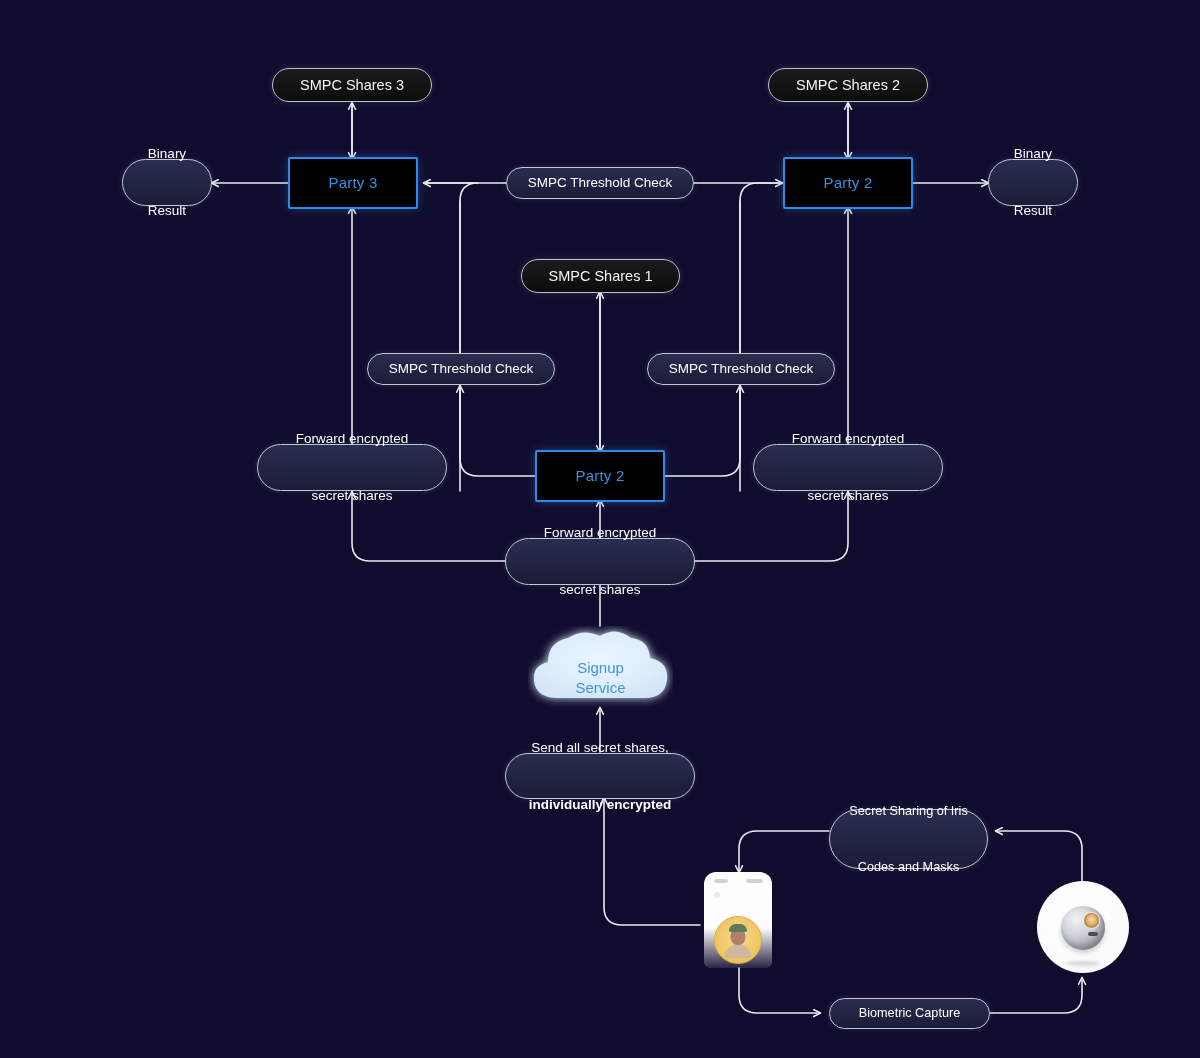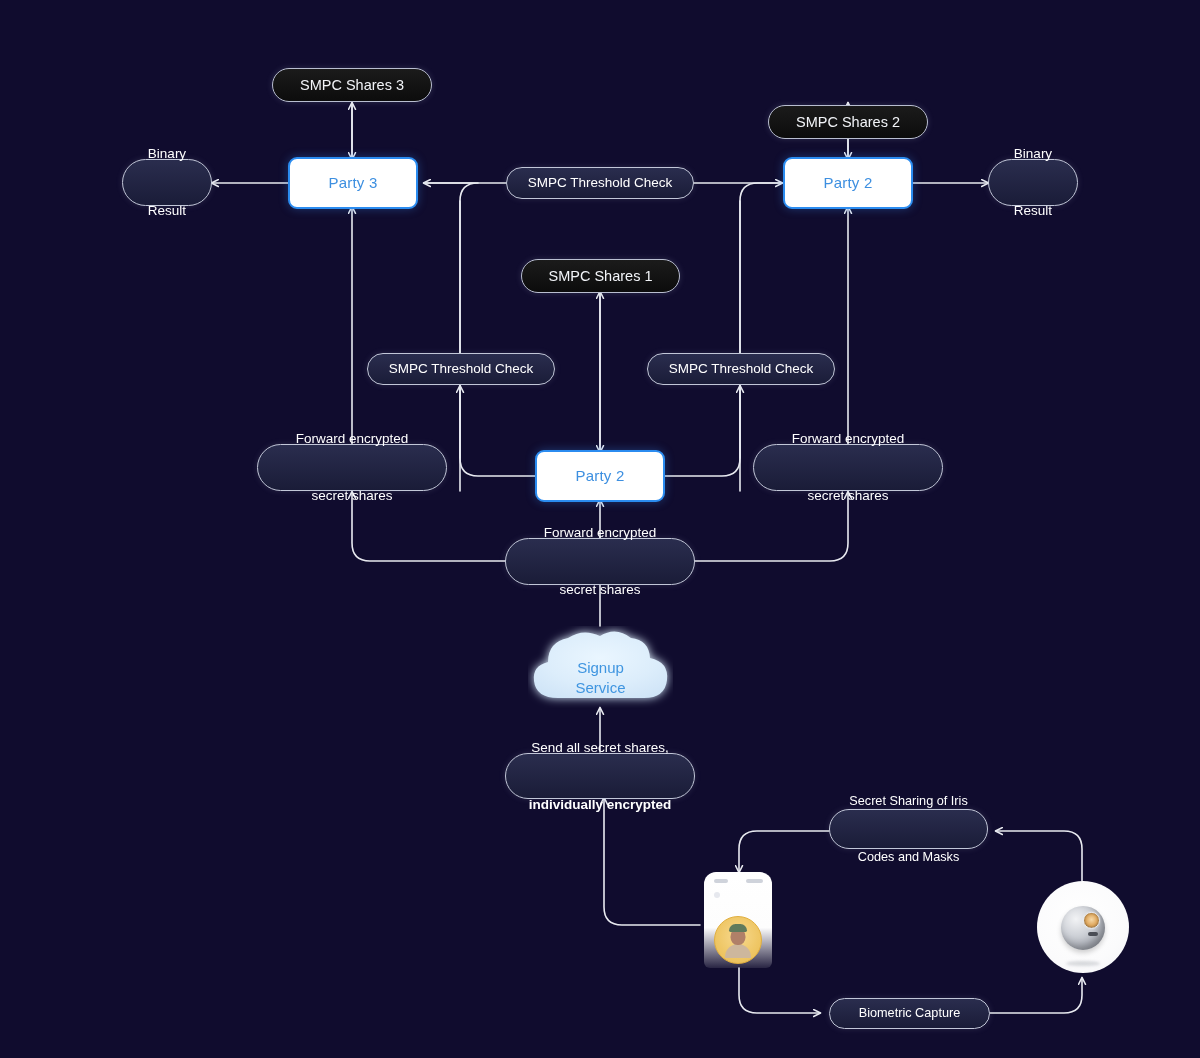--- a/index.html
+++ b/index.html
@@ -10,21 +10,21 @@
     overflow: hidden;
   }
   #stage { position: relative; width: 1200px; height: 1058px; background: #100c2e; }
   svg#wires { position: absolute; left:0; top:0; width:1200px; height:1058px; }
 
   .node { position: absolute; display:flex; align-items:center; justify-content:center;
           text-align:right; color:#ffffff; line-height:1.25; }
 
   
   .party {
-    background:#ffffff; border:2px solid #2b8cf0; border-radius:9px;
+    background:#000000; border:2px solid #2b8cf0; border-radius:2px;
     color:#3d8fe0; font-size:15px; letter-spacing:.2px;
     box-shadow: 0 0 10px rgba(60,140,240,.35);
   }
 
   
   .pill-dark {
     background: linear-gradient(180deg,#1b1b1b 0%, #0c0c0c 100%);
     border:1.4px solid #b9bed0; border-radius:999px;
     font-size:14.5px; color:#f2f4f8;
     box-shadow: 0 0 6px rgba(180,190,215,.18);
@@ -174,21 +174,21 @@
       <path d="M990,1013 L1064,1013 Q1082,1013 1082,995 L1082,978" marker-end="url(#ah)"></path>
 
       <path d="M1082,881 L1082,849 Q1082,831 1064,831 L996,831" marker-end="url(#ah)"></path>
     </g>
   </svg>
 
   <div class="node pill-dark" style="left:272px; top:68px; width:160px; height:34px;">
     <span>SMPC Shares 3</span>
   </div>
 
-  <div class="node pill-dark" style="left:768px; top:68px; width:160px; height:34px;margin-top:37px;">
+  <div class="node pill-dark" style="left:768px; top:68px; width:160px; height:34px;">
     <span>SMPC Shares 2</span>
   </div>
 
   <div class="node party" style="left:288px; top:157px; width:130px; height:52px;">
     <span>Party 3</span>
   </div>
 
   <div class="node party" style="left:783px; top:157px; width:130px; height:52px;">
     <span>Party 2</span>
   </div>
@@ -263,21 +263,21 @@
       <div>Signup</div>
       <div>Service</div>
     </div>
   </div>
 
   <div class="node pill-navy two-line" style="left:505px; top:753px; width:190px; height:46px; flex-direction:column;">
     <span>Send all secret shares,</span>
     <span class="bold">individually encrypted</span>
   </div>
 
-  <div class="node pill-navy two-line small" style="left:829px; top:809px; width:159px; height:40px; flex-direction:column;">
+  <div class="node pill-navy two-line small" style="left:829px; top:809px; width:159px; height:60px; flex-direction:column;">
     <span>Secret Sharing of Iris</span>
     <span>Codes and Masks</span>
   </div>
 
   <div class="node pill-navy small" style="left:829px; top:998px; width:161px; height:31px;">
     <span>Biometric Capture</span>
   </div>
 
   <div class="phone" style="left:704px; top:872px; width:68px; height:96px;">
     <div class="statl"></div>

